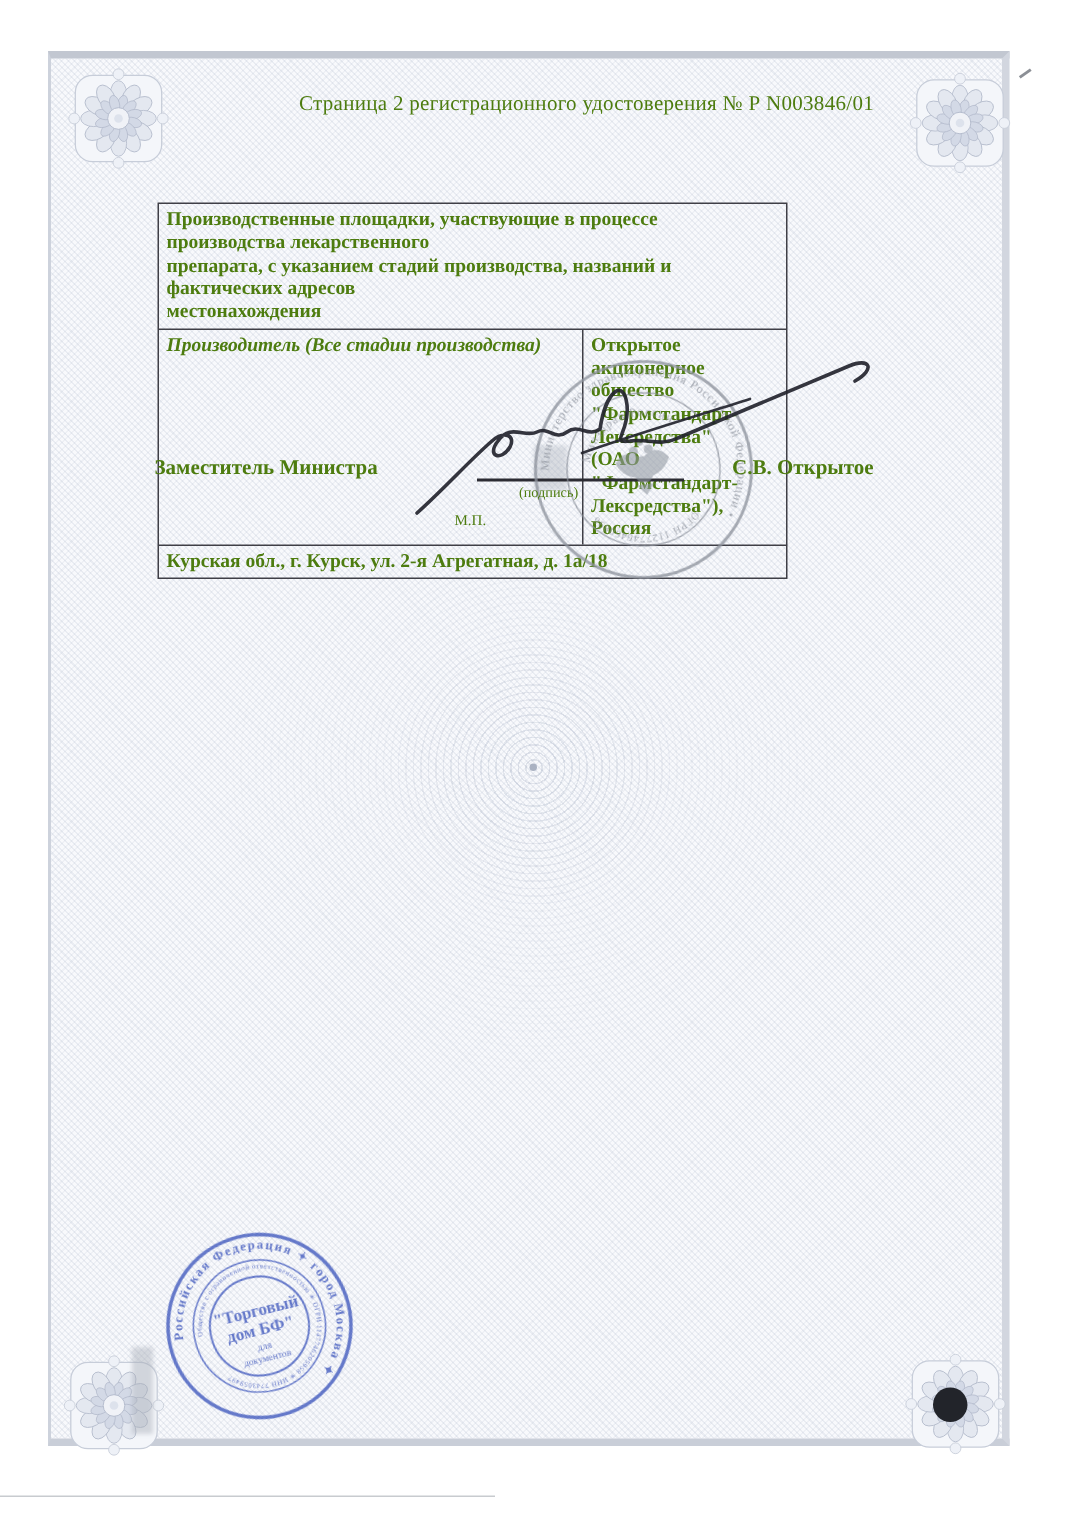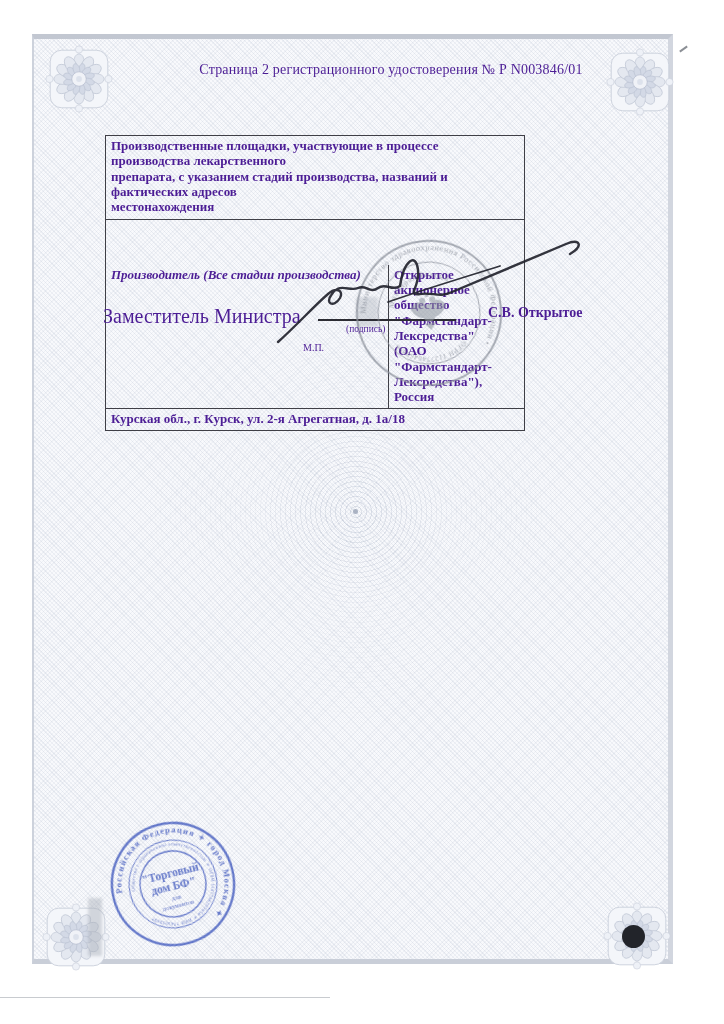--- a/index.html
+++ b/index.html
@@ -1,17 +1,17 @@
 <!DOCTYPE html>
 <html><head>
 <meta charset="utf-8">
 <style>
   html,body{margin:0;padding:0;background:#ffffff;}
   .stage{position:relative;width:724px;height:1024px;background:#ffffff;overflow:hidden;
-         font-family:"Liberation Serif","DejaVu Serif",serif;color:#4c1d95;}
+         font-family:"Liberation Serif","DejaVu Serif",serif;color:#4d7c0f;}
 
   
   .paper{position:absolute;left:32px;top:34px;width:641px;height:930px;box-sizing:border-box;
     background-color:#f8f9fc;
     background-image:
       repeating-linear-gradient(45deg, rgba(158,170,192,.16) 0 1px, rgba(255,255,255,0) 1px 3px),
       repeating-linear-gradient(-45deg, rgba(158,170,192,.11) 0 1px, rgba(255,255,255,0) 1px 3px);
     border-top:5px solid #c2c7d1;border-bottom:5px solid #c9ced8;
     border-left:2px solid #cdd2dc;border-right:5px solid #d2d6df;
     z-index:0;}
@@ -33,27 +33,27 @@
   .punch-dot{position:absolute;left:622px;top:925px;width:23px;height:23px;border-radius:50%;
              background:#22242a;z-index:5;}
 
   
   .page-header{position:absolute;left:181px;top:62px;width:420px;text-align:center;
                font-size:14px;letter-spacing:.2px;z-index:3;}
 
   .cert-table{position:absolute;left:105px;top:135px;width:420px;box-sizing:border-box;
               border:1.6px solid #3f3f46;font-size:13px;font-weight:700;line-height:1.18;z-index:3;}
   .row-head{padding:2px 5px 4px;border-bottom:1.4px solid #3f3f46;white-space:pre-line;}
-  .row-mid{display:flex;border-bottom:1.4px solid #3f3f46;margin-top:45px;}
+  .row-mid{display:flex;border-bottom:1.4px solid #3f3f46;}
   .cell-left{width:283px;box-sizing:border-box;border-right:1.4px solid #3f3f46;
              padding:2px 5px;font-style:italic;}
   .cell-right{flex:1;padding:2px 5px 3px;white-space:pre-line;}
   .row-addr{padding:2px 5px 3px;min-height:16px;}
 
-  .sign-title{position:absolute;left:103px;top:305px;font-size:20px;font-weight:400;z-index:3;}
+  .sign-title{position:absolute;left:103px;top:305px;font-size:14px;font-weight:700;z-index:3;}
   .sign-name{position:absolute;left:488px;top:305px;font-size:14px;font-weight:700;z-index:6;}
   .sign-line{position:absolute;left:318px;top:319px;width:138px;height:1.5px;background:#2c2c33;z-index:3;}
   .sign-caption{position:absolute;left:346px;top:324px;width:80px;text-align:left;
                 font-size:9.5px;z-index:6;}
   .seal-abbr{position:absolute;left:303px;top:342px;font-size:10px;z-index:6;}
 
   
   .ministry-stamp{position:absolute;left:349px;top:233px;width:160px;height:160px;
                   transform:rotate(-8deg);opacity:.78;filter:blur(.3px);z-index:4;}
   .company-stamp{position:absolute;left:105px;top:816px;width:136px;height:136px;

